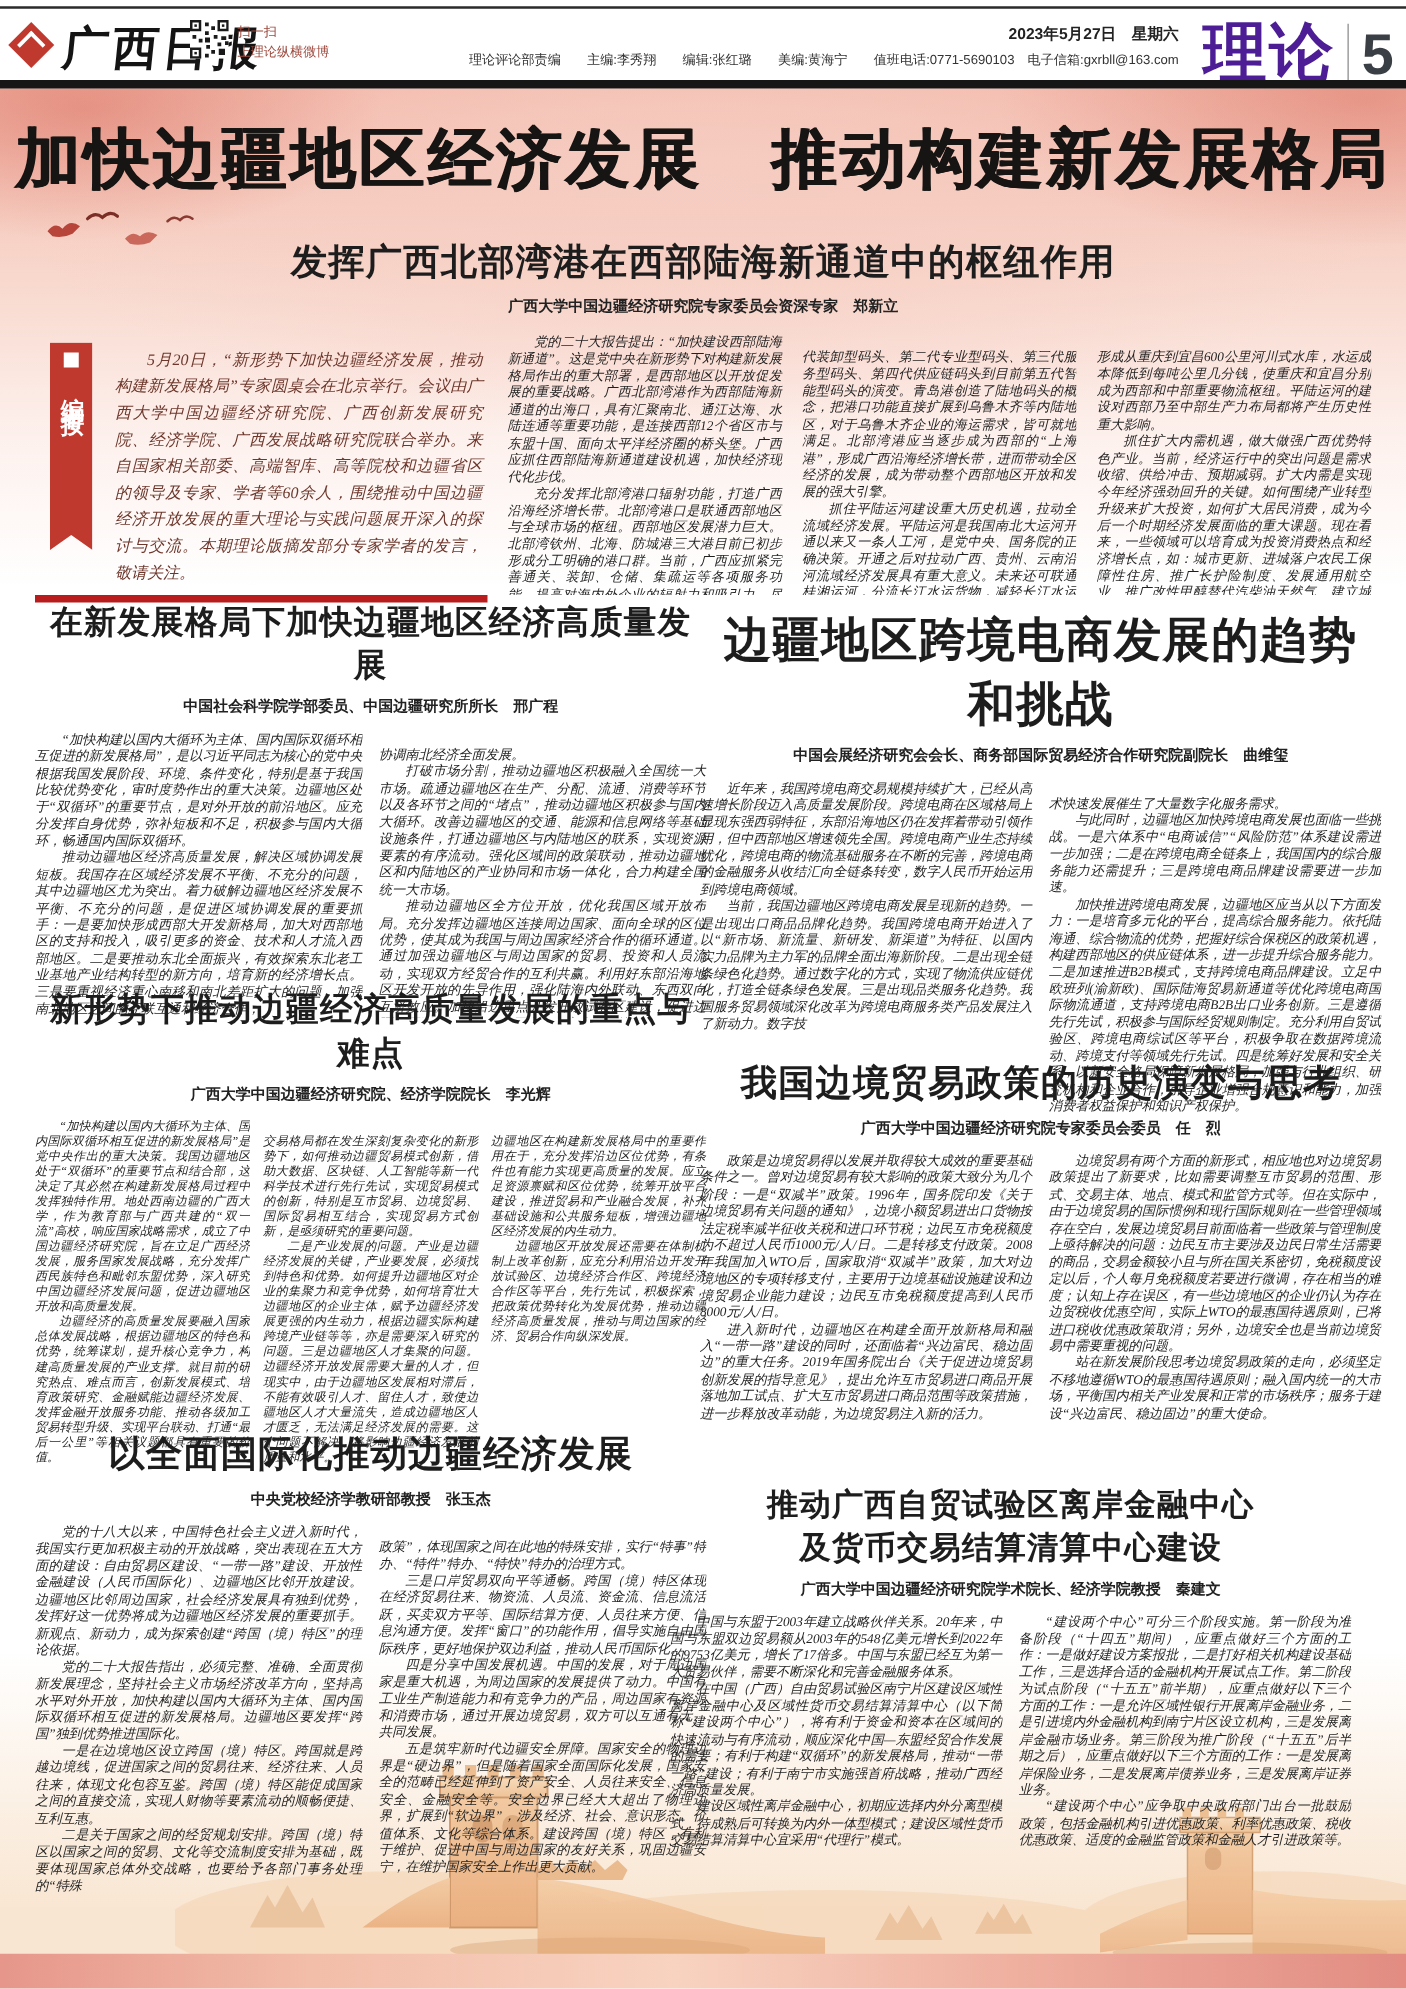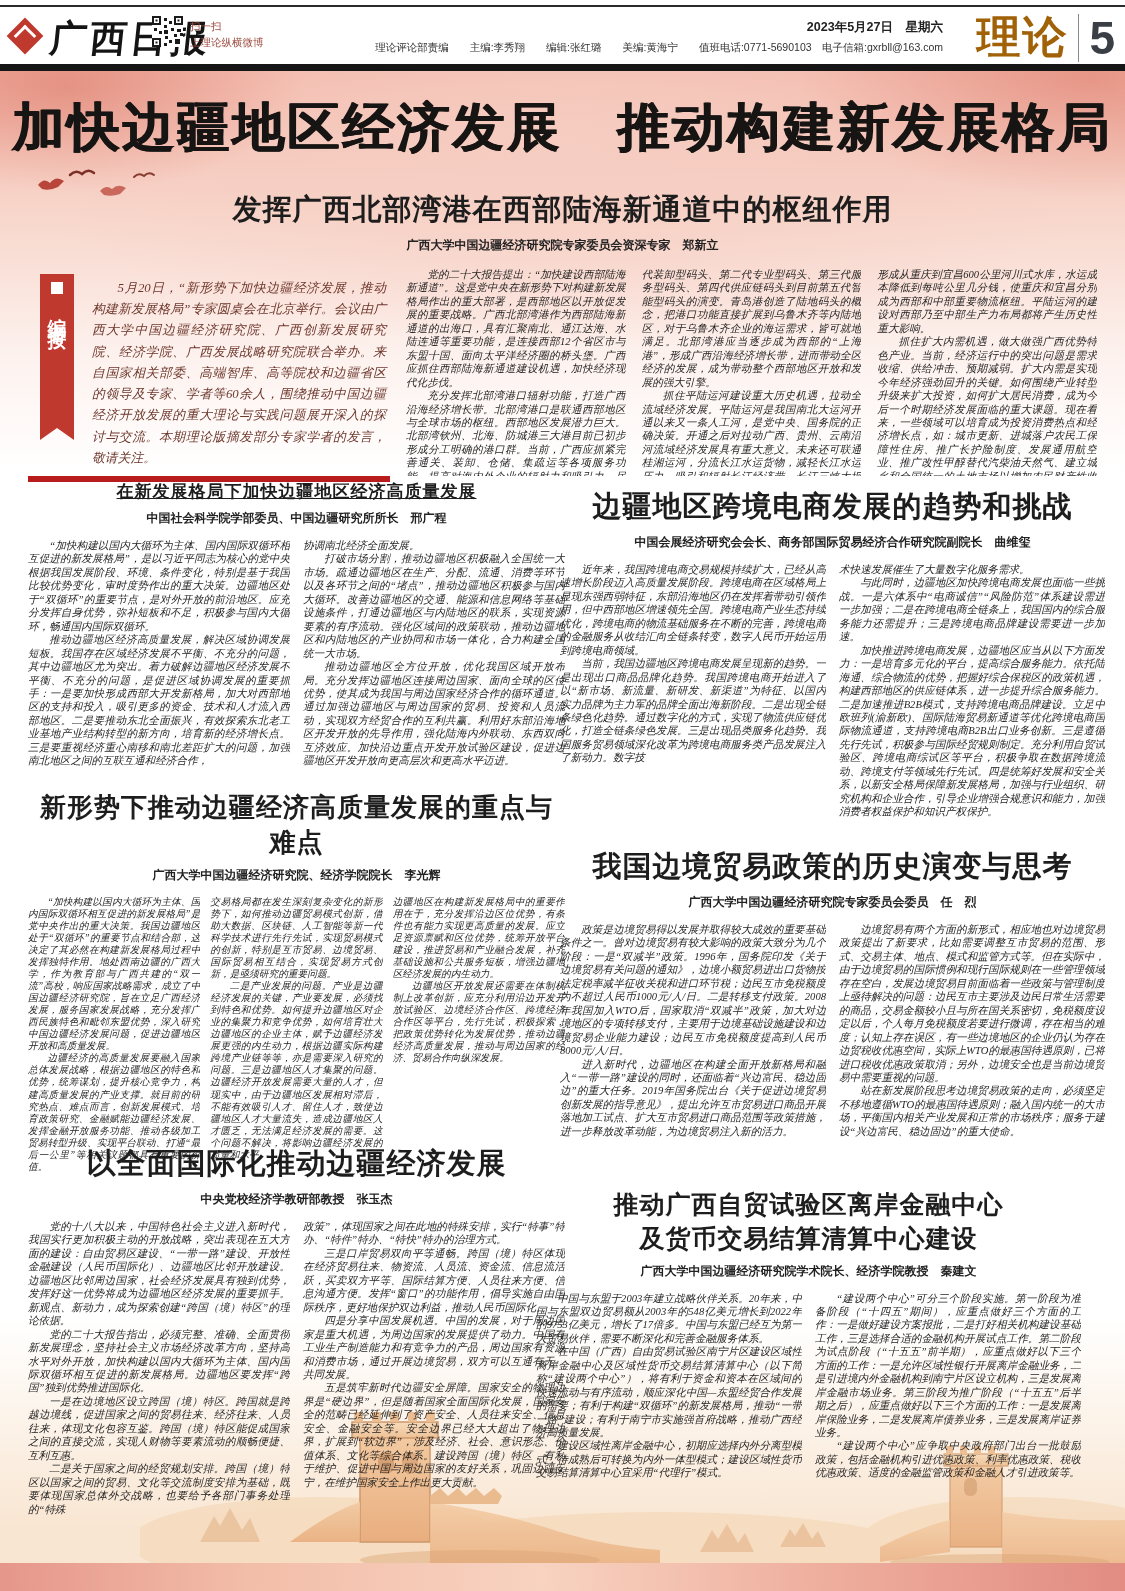--- a/index.html
+++ b/index.html
@@ -12,21 +12,21 @@
   .paper-name{position:absolute;left:50px;top:14px;font-size:37px;font-weight:bold;letter-spacing:3px;
               color:#141414;transform:skewX(-6deg);font-family:"Liberation Serif",serif;}
   .qr{position:absolute;left:152px;top:16px;}
   .qr-captions{position:absolute;left:190px;top:18px;font-family:"Liberation Sans",sans-serif;
                font-size:10.5px;line-height:1.55;color:#9c4a3e;}
   .date-line{position:absolute;right:182px;top:19px;font-family:"Liberation Sans",sans-serif;
              font-size:12.5px;font-weight:bold;color:#222;}
   .staff-line{position:absolute;right:182px;top:41px;font-family:"Liberation Sans",sans-serif;
               font-size:10.5px;color:#333;white-space:nowrap;}
   .section-block{position:absolute;right:10px;top:8px;display:flex;align-items:center;gap:10px;}
-  .section-label{font-family:Liberation Sans, sans-serif;font-size:44px;font-weight:900;color:#a16207;letter-spacing:2px;}
+  .section-label{font-family:Liberation Sans, sans-serif;font-size:51px;font-weight:900;color:#4c1d95;letter-spacing:2px;}
   .section-divider{width:1px;height:48px;background:#8a8a8a;}
   .page-number{font-family:"Liberation Sans",sans-serif;font-size:46px;font-weight:bold;color:#3a3f46;}
   .black-bar{position:absolute;top:64px;left:0;width:100%;height:7px;background:#161616;}
   
   .banner-bg{position:absolute;top:71px;left:0;width:100%;height:400px;
     background:
       radial-gradient(ellipse 340px 150px at 6% 4%, rgba(205,80,62,.38), rgba(205,80,62,0) 70%),
       radial-gradient(ellipse 420px 170px at 97% 2%, rgba(205,80,62,.33), rgba(205,80,62,0) 70%),
       radial-gradient(ellipse 700px 260px at 50% 18%, rgba(246,205,194,.9), rgba(246,205,194,0) 80%),
       linear-gradient(180deg,#f3b7a9 0%,#f8d8cd 38%,#fdf1ed 70%,#ffffff 100%);}
@@ -34,43 +34,43 @@
     font-family:"Liberation Sans",sans-serif;font-size:52px;font-weight:900;color:#171513;
     letter-spacing:3px;text-shadow:.7px 0 0 #171513,-.7px 0 0 #171513;}
   .birds{position:absolute;left:30px;top:165px;}
   
   .article{position:absolute;z-index:1;}
   .a-title{text-align:center;font-weight:bold;color:#1d1d1d;font-family:"Liberation Serif",serif;letter-spacing:1px;}
   .a-byline{text-align:center;font-family:"Liberation Sans",sans-serif;font-size:12px;font-weight:bold;color:#222;margin-top:7px;}
   .cols{display:flex;margin-top:12px;}
   .col{flex:1;text-align:justify;color:#1f1f1f;overflow:hidden;font-style:italic;}
   .col p{margin:0;text-indent:2em;}
-  .col.cont p:first-child{text-indent:0;}
+  .col.cont p:first-child{text-indent:0;margin-top:12px;}
   .body-md{font-size:10.6px;line-height:1.27;}
   .body-sm{font-size:9.7px;line-height:1.24;} .gap12{gap:13px;} .gap10{gap:10px;}
   
   .art1{left:28px;top:190px;width:1069px;}
   .art1 .a-title{font-size:29px;}
   .art1-row{display:flex;gap:16px;margin-top:14px;}
   .editor-note{width:294px;flex:none;position:relative;padding:10px 4px 10px 64px;
                border-bottom:6px solid #b91c1c;height:188px;}
   .ribbon{position:absolute;left:12px;top:6px;width:34px;height:158px;background:#c0392f;
           display:flex;flex-direction:column;align-items:center;padding-top:8px;
           clip-path:polygon(0 0,100% 0,100% 100%,50% calc(100% - 12px),0 100%);}
   .ribbon .sq{width:12px;height:12px;background:#fff;margin-bottom:8px;}
   .ribbon .vtext{writing-mode:vertical-rl;font-family:"Liberation Sans",sans-serif;
                  font-size:19px;font-weight:bold;color:#fff;letter-spacing:6px;}
   .note-text{font-size:12.8px;line-height:1.66;color:#6d372c;font-style:italic;text-align:justify;}
   .note-text p{margin:0;text-indent:2em;}
   .art1 .col{height:208px;}
   
   .art2{left:28px;top:480px;width:537px;height:306px;}
-  .art2 .a-title{font-size:17px;text-decoration:underline;}
+  .art2 .a-title{font-size:26px;}
   .art3{left:560px;top:487px;width:545px;height:352px;}
-  .art3 .a-title{font-size:29px;}
+  .art3 .a-title{font-size:38px;}
   .art4{left:28px;top:790px;width:537px;height:348px;}
   .art4 .a-title{font-size:26px;}
   .art5{left:560px;top:847px;width:545px;height:332px;}
   .art5 .a-title{font-size:29px;}
   .art6{left:28px;top:1144px;width:537px;height:430px;}
   .art6 .a-title{font-size:29px;}
   .art7{left:536px;top:1188px;width:545px;height:370px;}
   .art7 .a-title{font-size:25px;line-height:1.35;}
   .art2 .col,.art3 .col{height:228px;}
   .art3 .col{height:272px;}

